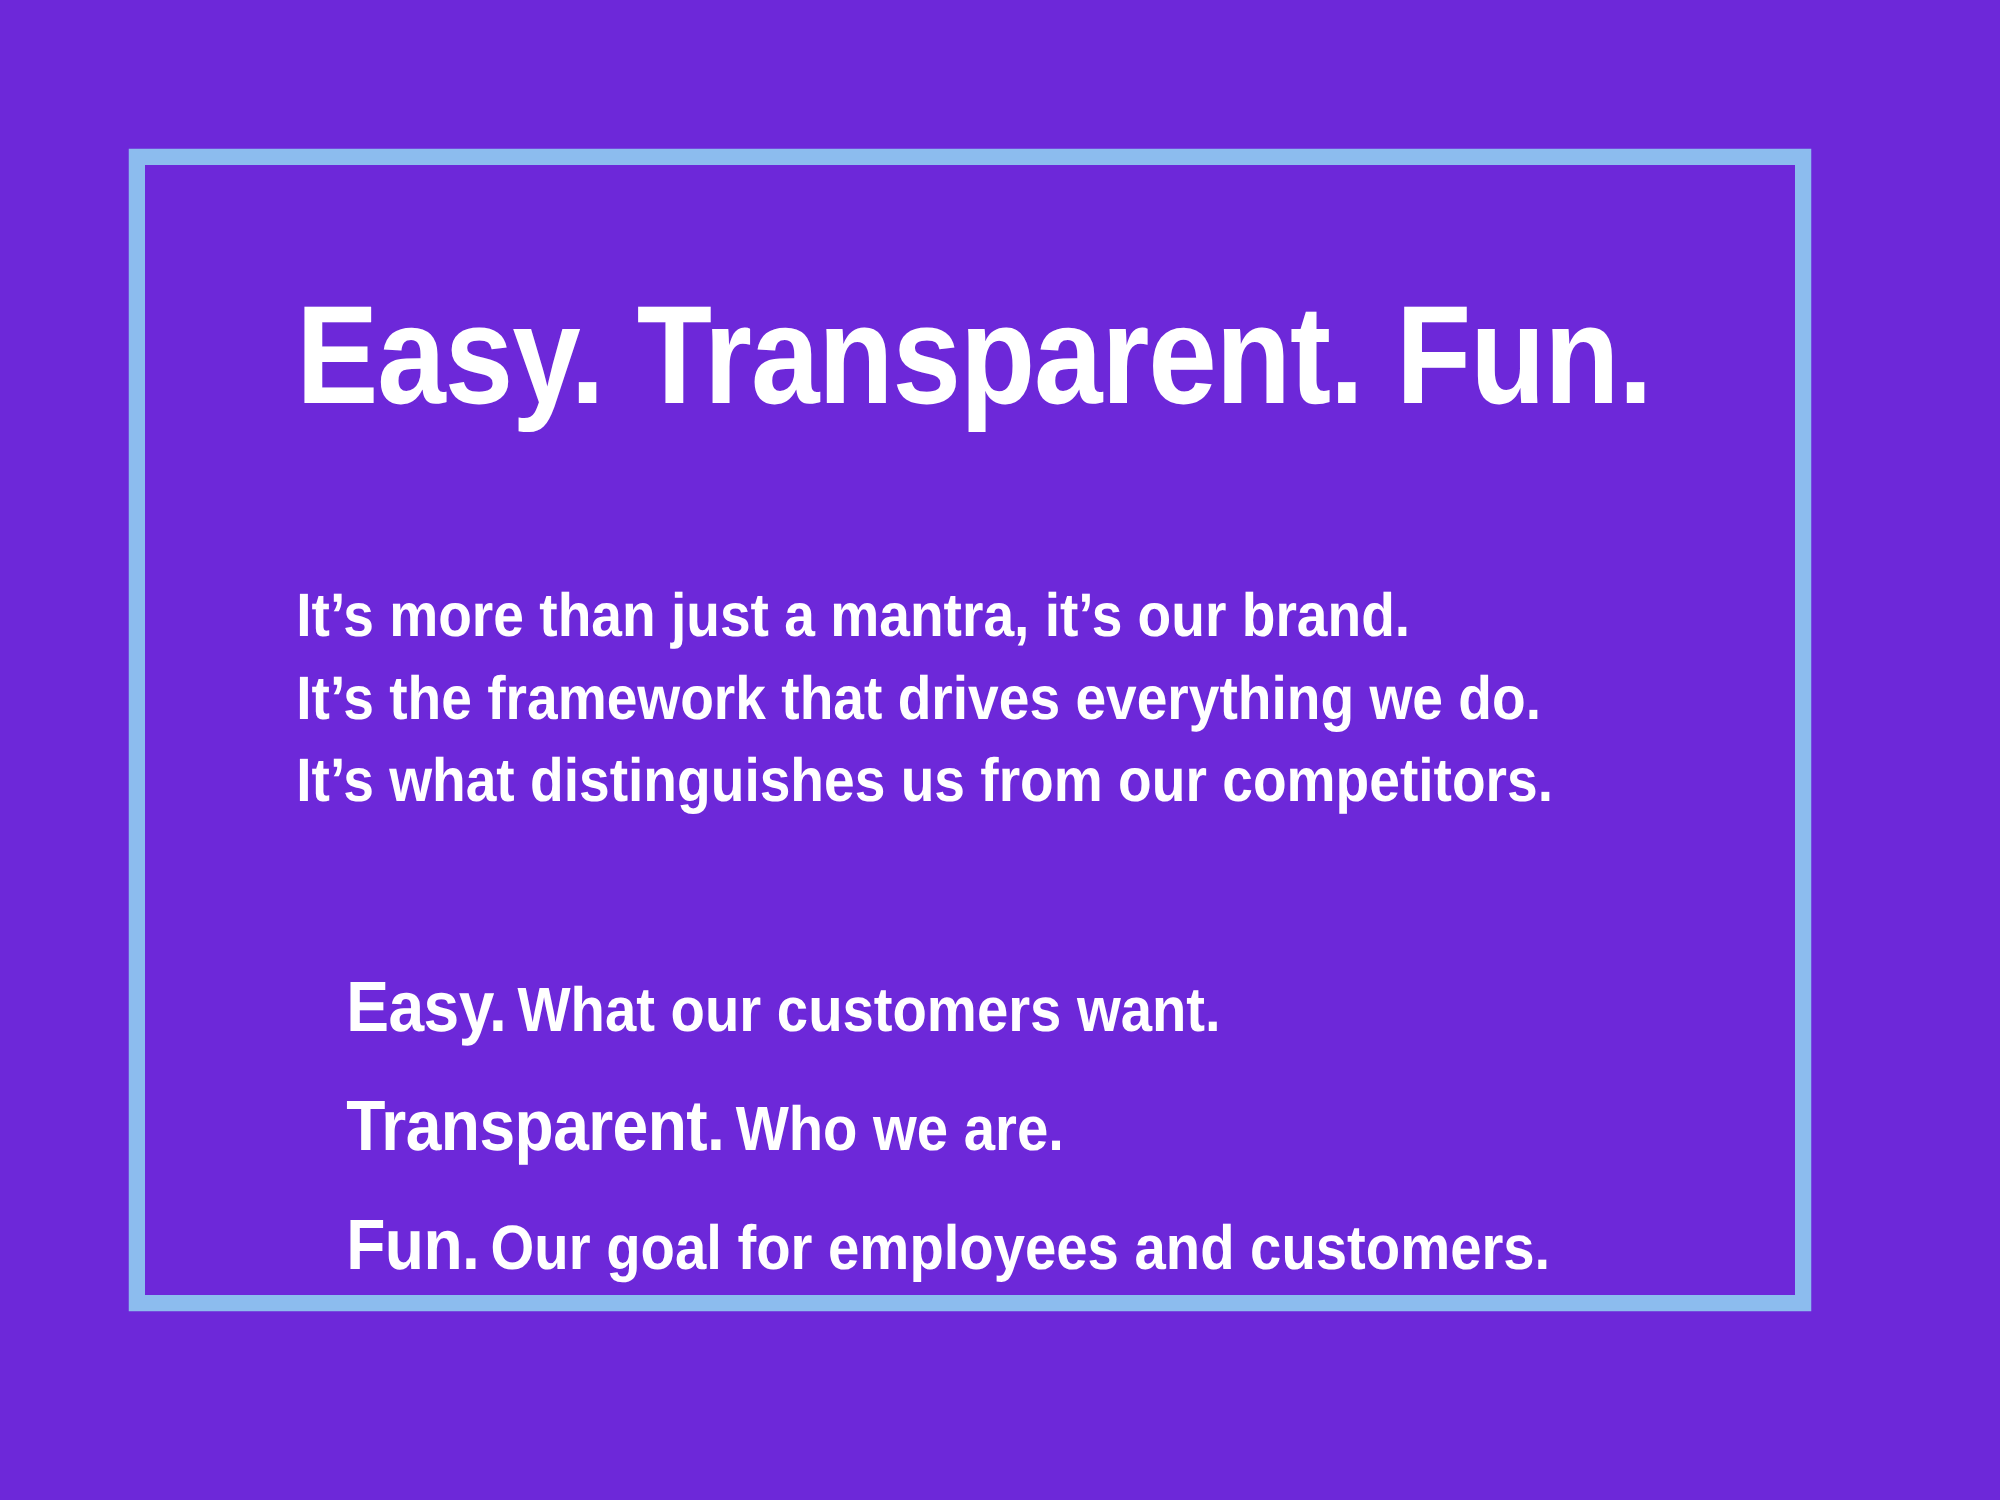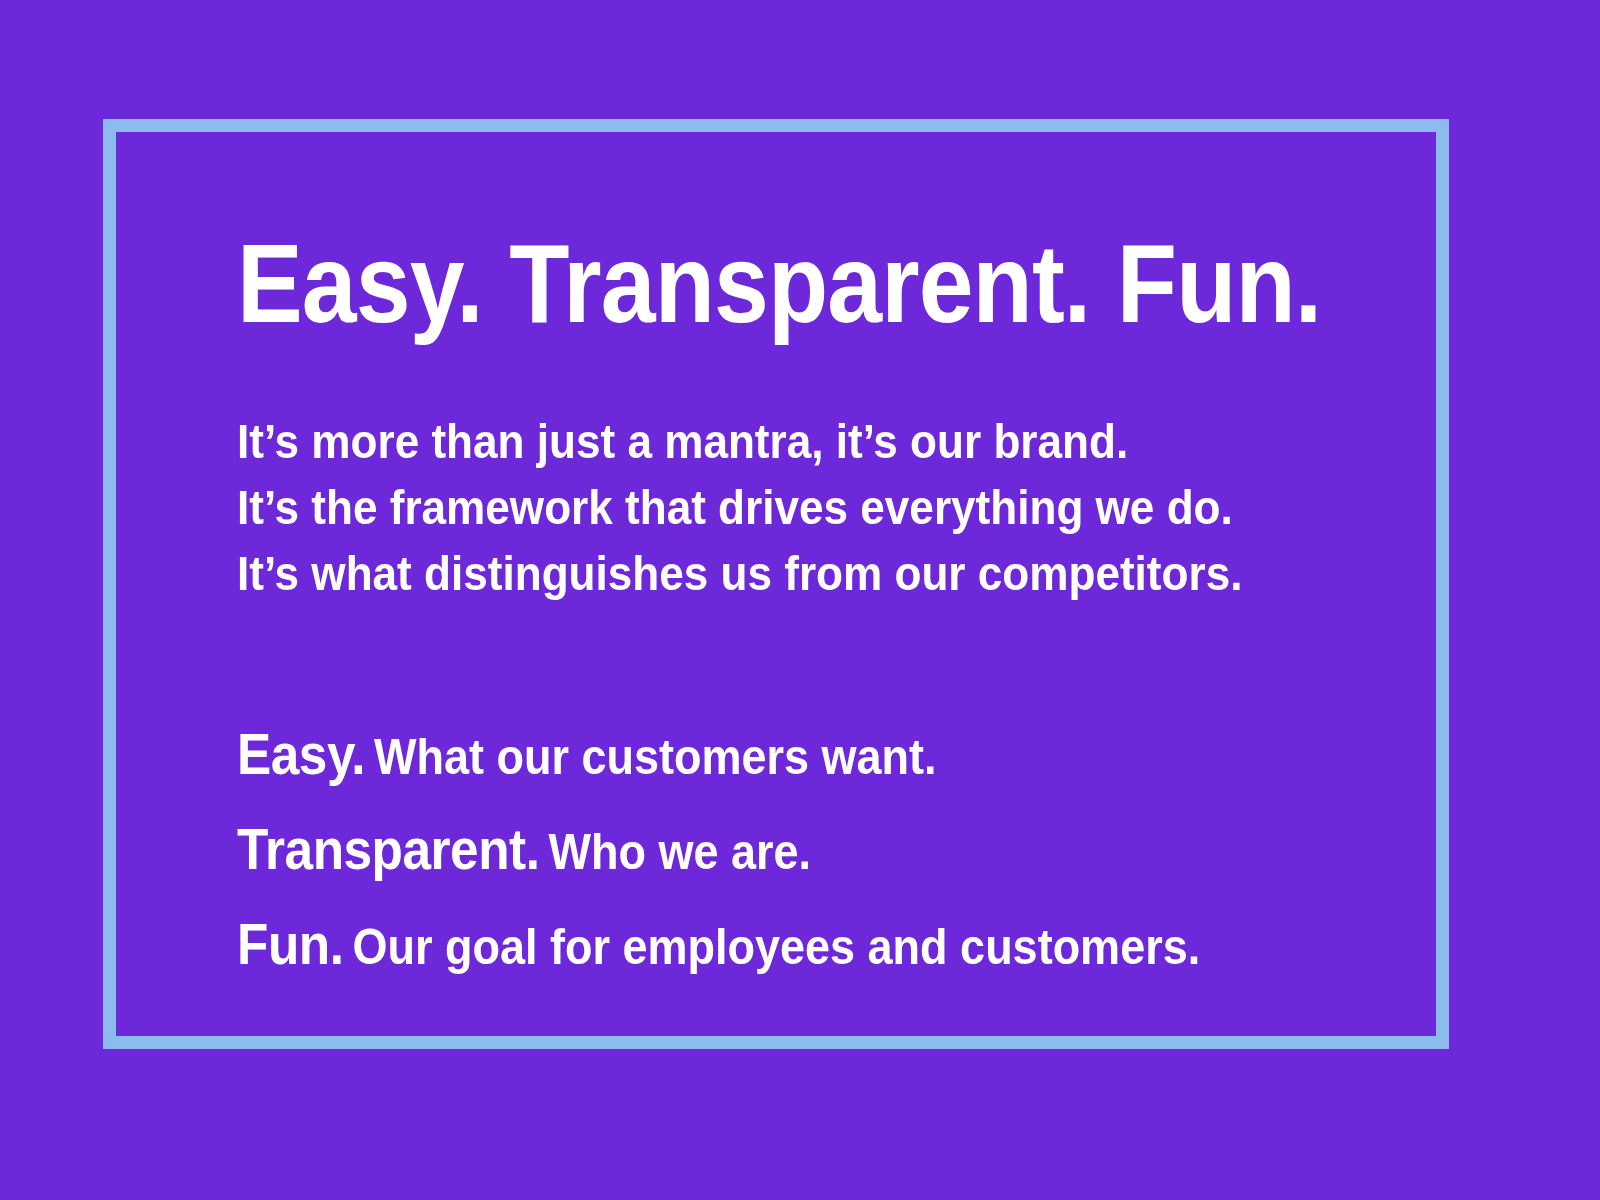--- a/index.html
+++ b/index.html
@@ -50,37 +50,38 @@
     line-height: 1.0;
     letter-spacing: -1px;
     transform: scaleX(0.88);
     transform-origin: left center;
     white-space: nowrap;
     margin: 0;
     padding: 0;
   }
 
   .intro {
-    margin-top: 68px;
+    margin-top: 120px;
   }
 
   .intro-line {
     color: #ffffff;
     font-family: "Liberation Sans", sans-serif;
     font-weight: bold;
     font-size: 49px;
     line-height: 66px;
     letter-spacing: 0px;
     transform: scaleX(0.90);
     transform-origin: left center;
     white-space: nowrap;
   }
 
   .definitions {
     margin-top: 108px;
+    margin-left: 40px;
   }
 
   .def-line {
     color: #ffffff;
     font-family: "Liberation Sans", sans-serif;
     line-height: 80px;
     white-space: nowrap;
     transform: scaleX(0.90);
     transform-origin: left center;
   }

